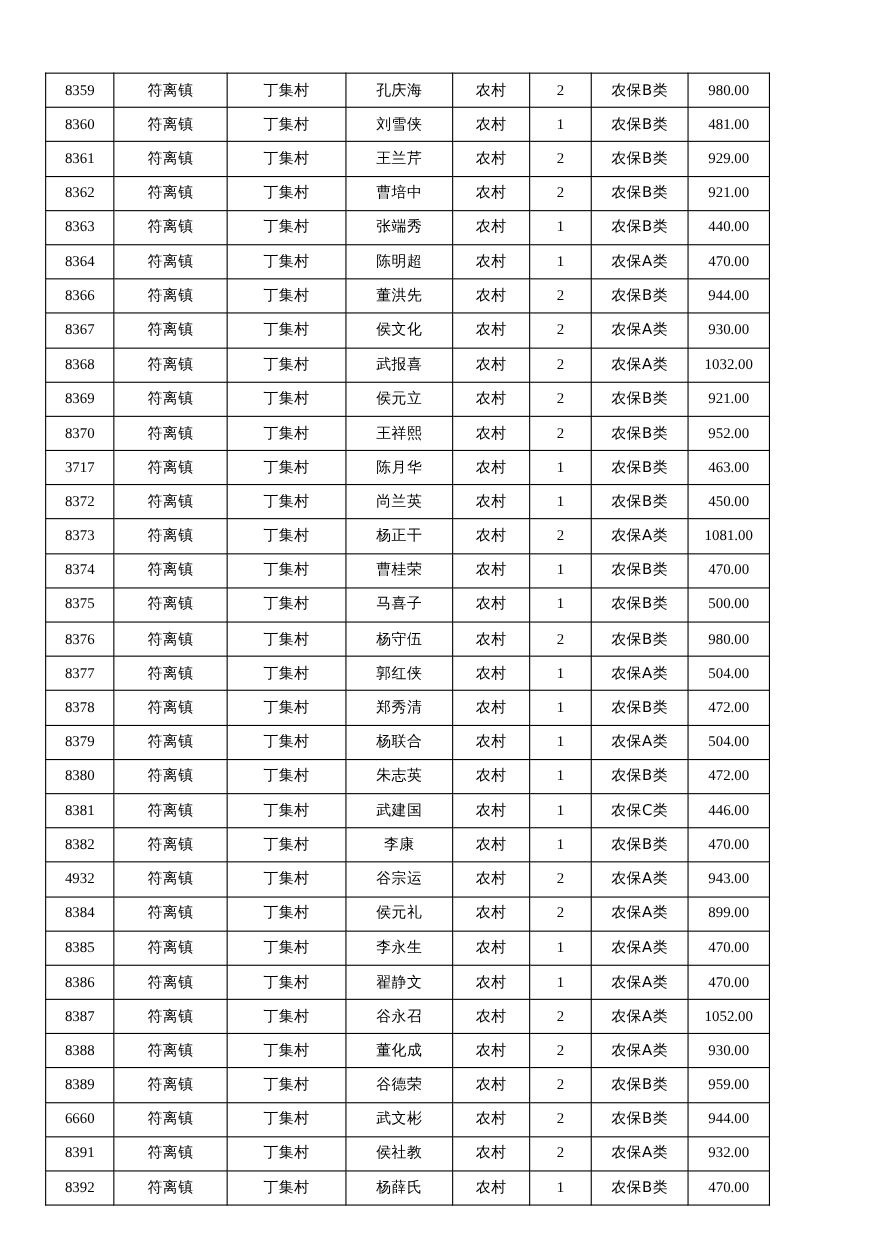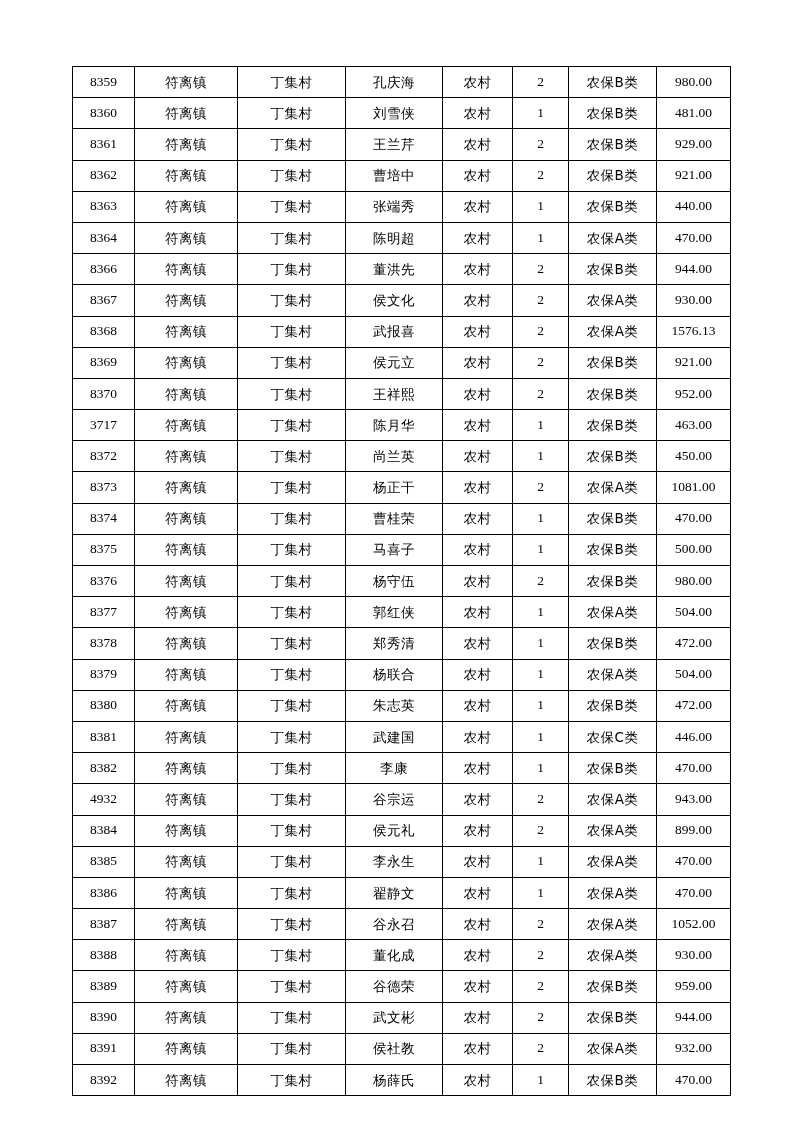--- a/index.html
+++ b/index.html
@@ -12,21 +12,21 @@
     height: 1122px;
     font-family: "Liberation Serif", "DejaVu Serif", serif;
     color: #000000;
     -webkit-font-smoothing: antialiased;
   }
   #page {
     position: relative;
     width: 794px;
     height: 1122px;
     box-sizing: border-box;
-    padding: 66px 68px 0 72px;
+    padding: 66px 68px 0 41px;
   }
   table.data-table {
     border-collapse: collapse;
     width: 658px;
     table-layout: fixed;
   }
   table.data-table td {
     border: 1px solid #000000;
     text-align: center;
     vertical-align: middle;
@@ -153,21 +153,21 @@
           <td class="cell-amt">930.00</td>
         </tr>
         <tr>
           <td class="cell-id">8368</td>
           <td class="cell-town">符离镇</td>
           <td class="cell-vill">丁集村</td>
           <td class="cell-name">武报喜</td>
           <td class="cell-type">农村</td>
           <td class="cell-num">2</td>
           <td class="cell-cat">农保A类</td>
-          <td class="cell-amt">1576.13</td>
+          <td class="cell-amt">1032.00</td>
         </tr>
         <tr>
           <td class="cell-id">8369</td>
           <td class="cell-town">符离镇</td>
           <td class="cell-vill">丁集村</td>
           <td class="cell-name">侯元立</td>
           <td class="cell-type">农村</td>
           <td class="cell-num">2</td>
           <td class="cell-cat">农保B类</td>
           <td class="cell-amt">921.00</td>
@@ -366,21 +366,21 @@
           <td class="cell-id">8389</td>
           <td class="cell-town">符离镇</td>
           <td class="cell-vill">丁集村</td>
           <td class="cell-name">谷德荣</td>
           <td class="cell-type">农村</td>
           <td class="cell-num">2</td>
           <td class="cell-cat">农保B类</td>
           <td class="cell-amt">959.00</td>
         </tr>
         <tr>
-          <td class="cell-id">8390</td>
+          <td class="cell-id">6660</td>
           <td class="cell-town">符离镇</td>
           <td class="cell-vill">丁集村</td>
           <td class="cell-name">武文彬</td>
           <td class="cell-type">农村</td>
           <td class="cell-num">2</td>
           <td class="cell-cat">农保B类</td>
           <td class="cell-amt">944.00</td>
         </tr>
         <tr>
           <td class="cell-id">8391</td>

